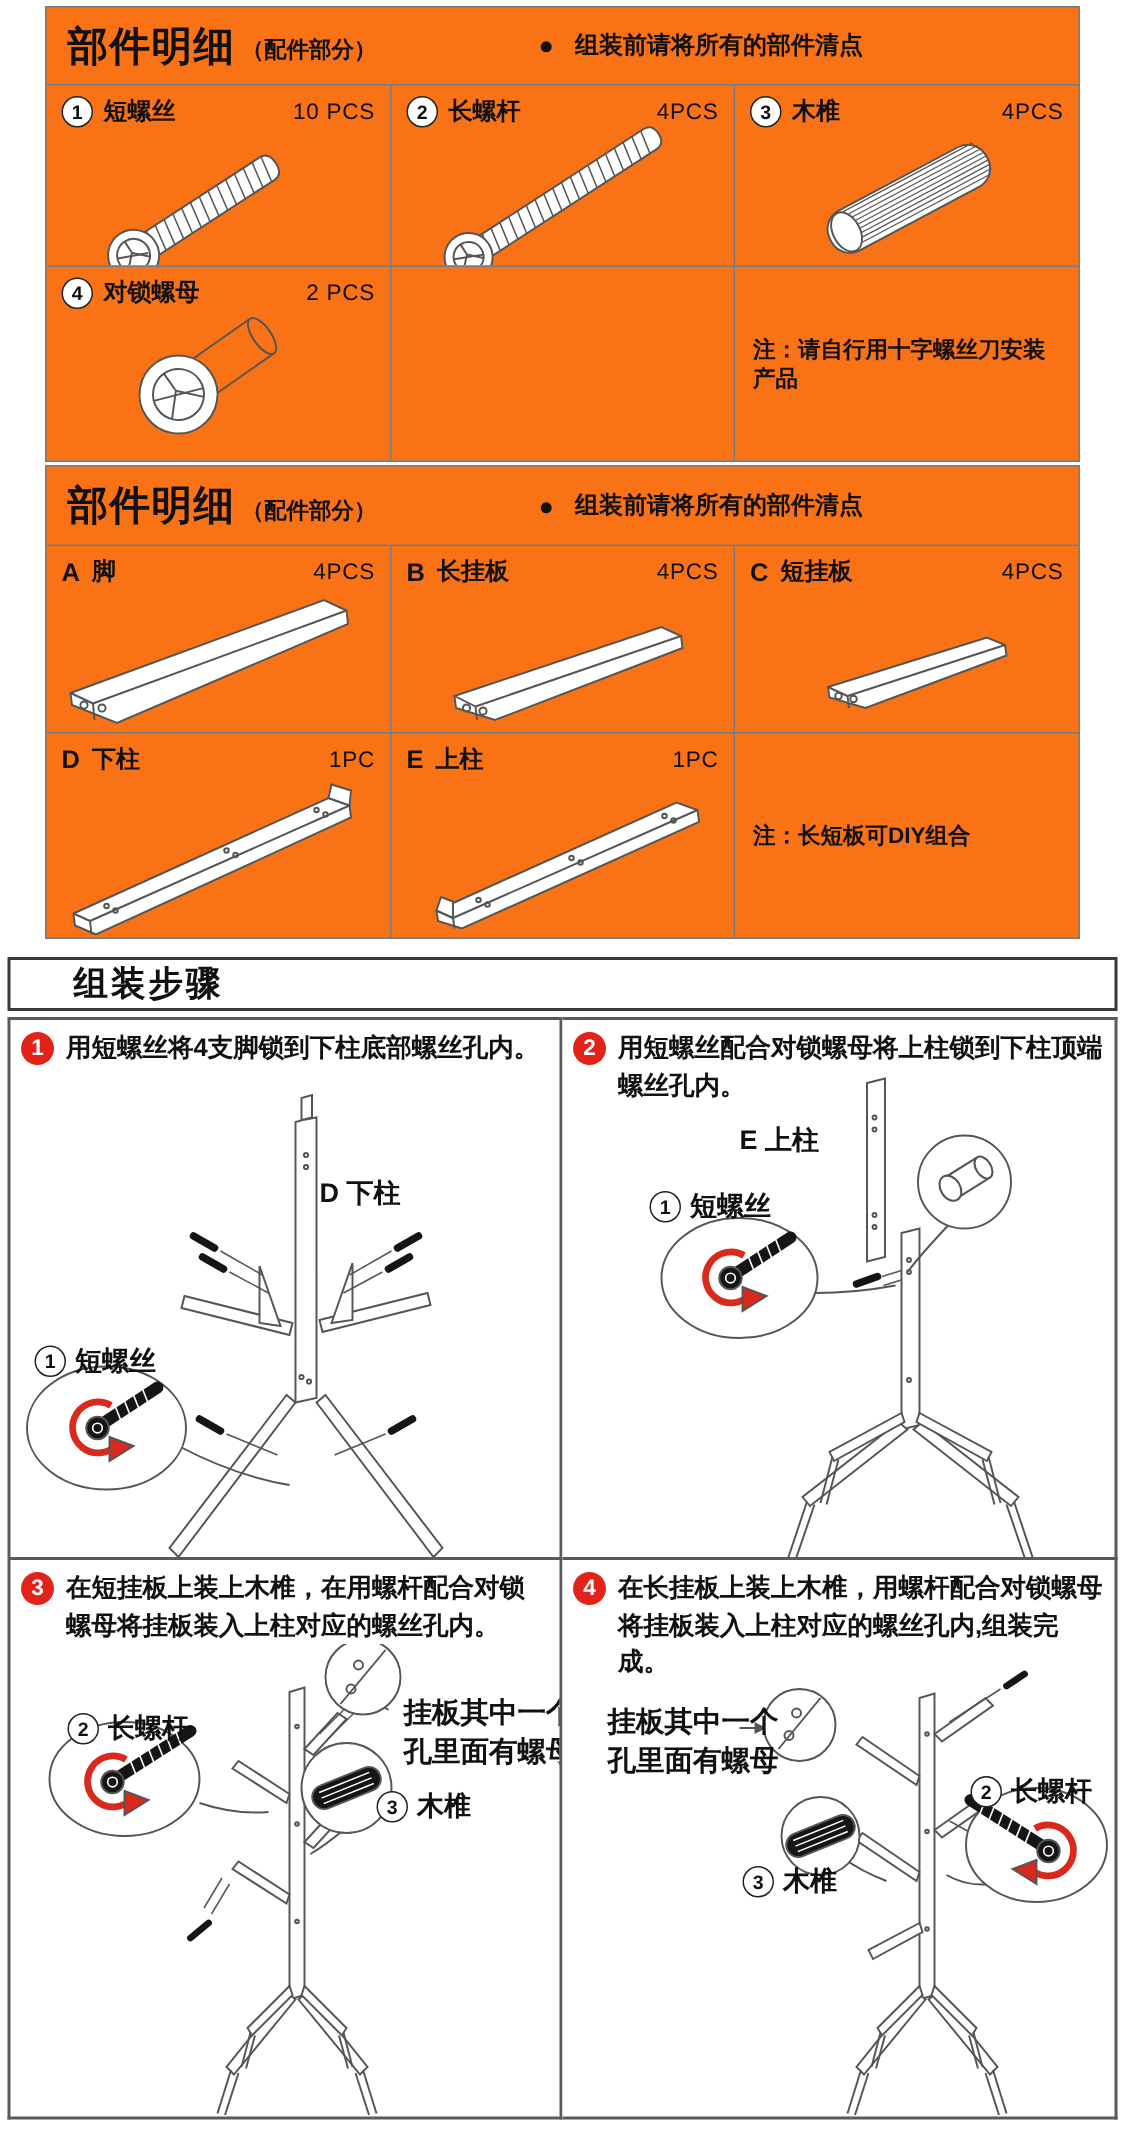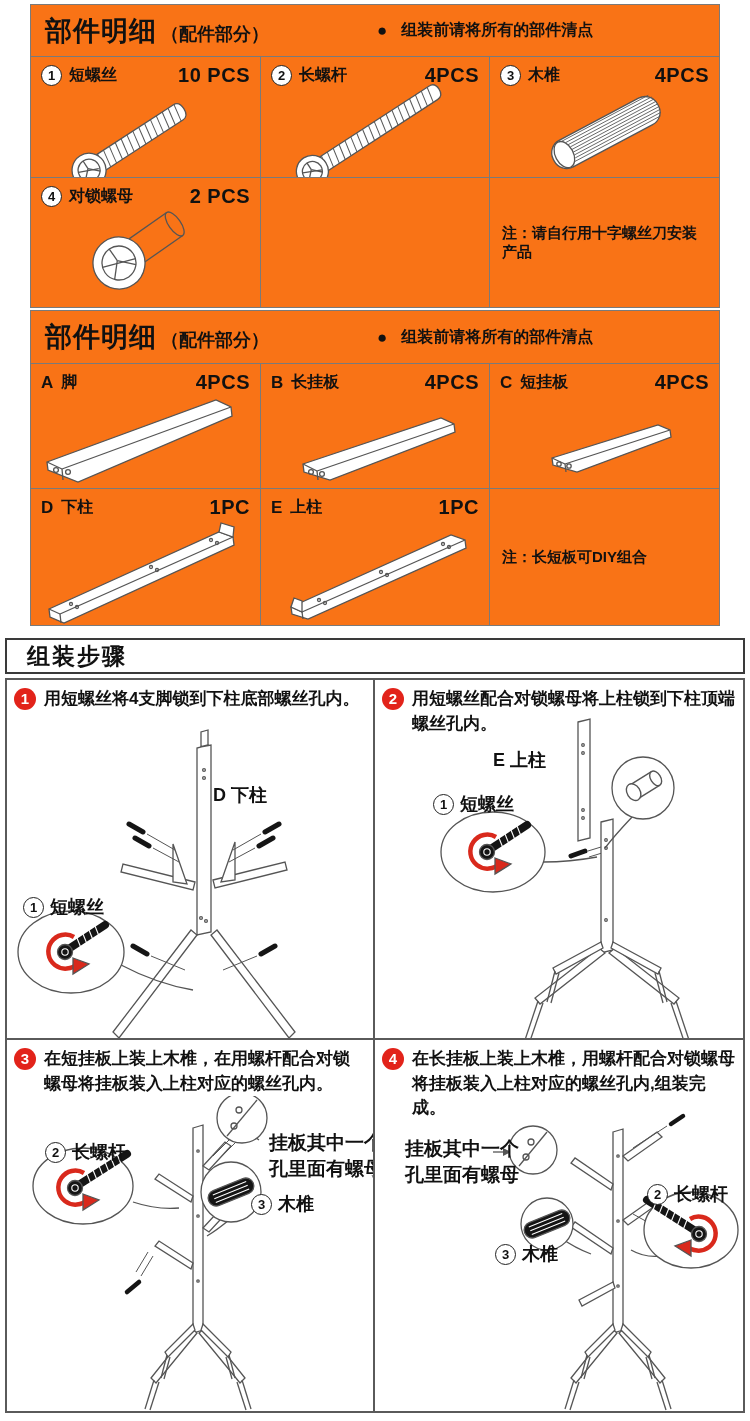--- a/index.html
+++ b/index.html
@@ -7,43 +7,43 @@
   .sheet{position:absolute;inset:0;background:#fff;}
 
   
   .ptable{position:absolute;left:30px;width:688px;border:1.5px solid #7a7a7a;background:#f97316;}
   .ptable1{top:4px;}
   .ptable2{top:310px;}
   .phead{display:flex;align-items:center;border-bottom:1.5px solid #7a7a7a;padding:0 14px;}
   .ptable1 .phead{height:51px;}
   .ptable2 .phead{height:52px;}
   .ptitle{font-size:27px;font-weight:bold;letter-spacing:1px;}
-  .psub{font-size:18px;font-weight:bold;margin-left:4px;margin-top:6px;}
+  .psub{font-size:15px;font-weight:bold;margin-left:4px;margin-top:6px;}
   .pbullet{margin-left:108px;font-size:17px;line-height:1;}
   .pnotice{font-size:16px;font-weight:600;margin-left:14px;}
   .pgrid{display:grid;grid-template-columns:229px 229px 1fr;}
   .pcell{position:relative;border-left:1.5px solid #7a7a7a;border-top:1.5px solid #7a7a7a;overflow:hidden;}
   .pcell.c0{border-left:none;}
   .pcell.r0{border-top:none;}
   .ptable1 .r0{height:120px;}
   .ptable1 .r1{height:129px;}
   .ptable2 .r0{height:124px;}
   .ptable2 .r1{height:136px;}
   .plabel{display:flex;align-items:center;padding:7px 10px 0 10px;font-size:16px;font-weight:600;}
-  .pqty{margin-left:auto;font-size:20px;font-weight:700;letter-spacing:.5px;}
+  .pqty{margin-left:auto;font-size:15px;font-weight:400;letter-spacing:.5px;}
   .circnum{flex:0 0 auto;display:inline-block;width:19px;height:19px;border:1.6px solid #222;border-radius:50%;
            text-align:center;line-height:19px;font-size:13px;font-weight:600;margin-right:7px;background:#fff;}
   .pcode{font-weight:700;margin-right:8px;font-size:17px;}
   .pnote{display:flex;align-items:center;padding:0 12px;font-size:15px;font-weight:600;height:100%;}
   .picon{position:absolute;left:0;right:0;bottom:0;}
 
   
   .asm{position:absolute;left:5px;top:638px;width:740px;}
-  .asm-head{box-sizing:border-box;border:2px solid #3a3a3a;height:36px;display:flex;align-items:center;
-            padding-left:20px;margin-bottom:4px;background:#fff;}
+  .asm-head{box-sizing:border-box;border:2px solid #3a3a3a;height:36px;display:flex;align-items:flex-start;
+            padding-left:42px;margin-bottom:4px;background:#fff;}
   .asm-title{font-size:23px;font-weight:bold;letter-spacing:2px;}
   .steps{display:grid;grid-template-columns:370px 370px;grid-template-rows:362px 373px;}
   .panel{box-sizing:border-box;position:relative;border:2.5px solid #5a5a5a;background:#fff;overflow:hidden;}
   .panel.pc1{border-left:none;}
   .panel.pr1{border-top:none;}
   .stext{display:flex;align-items:flex-start;padding:7px 8px 0 7px;font-size:17px;font-weight:600;line-height:1.45;}
   .stepnum{flex:0 0 auto;width:22px;height:22px;border-radius:50%;background:var(--stepred);color:#fff;
            text-align:center;line-height:22px;font-size:15px;font-weight:bold;margin-right:8px;margin-top:1px;}
   .diag{position:absolute;left:0;width:370px;}
   .dlabel{position:absolute;font-size:18px;font-weight:600;white-space:nowrap;display:flex;align-items:center;}

